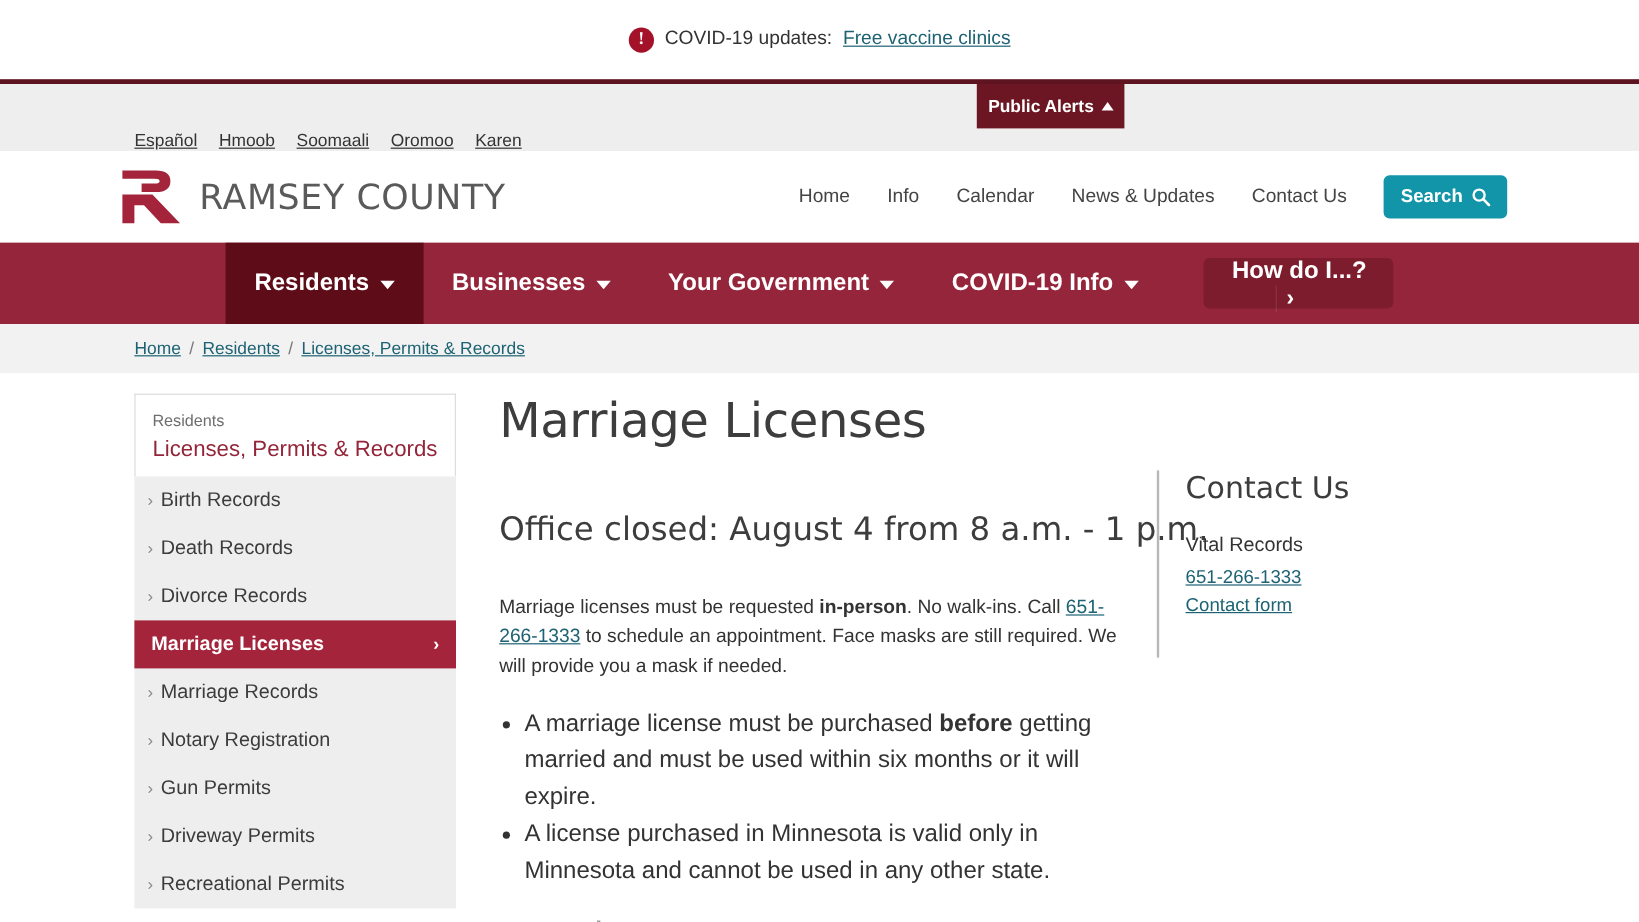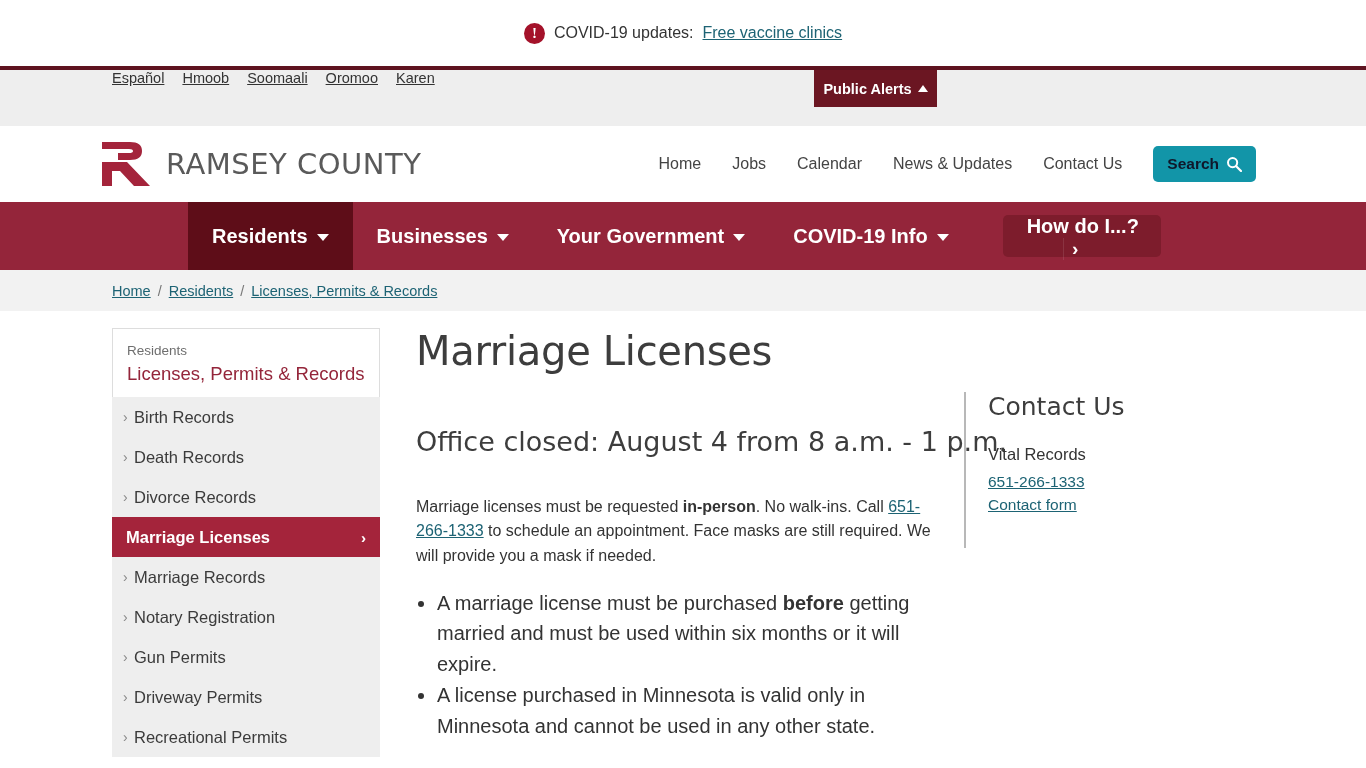--- a/index.html
+++ b/index.html
@@ -38,21 +38,21 @@
 
   
   .lang-bar {
     height: 56px;
     background: #eeeeee;
     position: relative;
   }
   .lang-links {
     position: absolute;
     left: 112px; top: 0; height: 56px;
-    display: flex; align-items: flex-start; gap: 18px;
+    display: flex; align-items: flex-end; gap: 18px;
   }
   .lang-links a {
     font-size: 14.5px; color: #333333;
     text-decoration: underline; cursor: pointer;
   }
   .public-alerts {
     position: absolute;
     left: 814px; top: 0;
     width: 123px; height: 37px;
     background: #6b1622;
@@ -89,21 +89,21 @@
   }
   .util-nav {
     position: absolute; right: 110px; top: 0; height: 76px;
     display: flex; align-items: center; gap: 31px;
   }
   .util-nav a {
     font-size: 16px; color: #444444; text-decoration: none; cursor: pointer;
   }
   .search-btn {
     background: #1295a8;
-    color: #0f172a;
+    color: #ffffff;
     border-radius: 5px;
     height: 36px;
     padding: 0 14px;
     display: flex; align-items: center; gap: 7px;
     font-size: 15.5px; font-weight: bold;
     cursor: pointer;
   }
   .search-glass { width: 16px; height: 16px; display: block; }
 
   
@@ -295,21 +295,21 @@
 <div class="header-row">
   <div class="logo-block">
     <svg class="logo-mark" viewBox="0 0 52 48">
       <path d="M2 2 H30 Q42 2 42 11 Q42 20 30 20 H18 V13 H29 Q33 13 33 11 Q33 9 29 9 H2 Z" fill="#a4243b"></path>
       <path d="M2 22 H27 L50 46 H34 L20 31 H12 V46 H2 Z" fill="#a4243b"></path>
     </svg>
     <span class="logo-text">RAMSEY COUNTY</span>
   </div>
   <div class="util-nav">
     <a>Home</a>
-    <a>Jobs</a>
+    <a>Info</a>
     <a>Calendar</a>
     <a>News &amp; Updates</a>
     <a>Contact Us</a>
     <div class="search-btn">
       <span>Search</span>
       <svg class="search-glass" viewBox="0 0 16 16">
         <circle cx="6.6" cy="6.6" r="4.6" fill="none" stroke="#ffffff" stroke-width="2"></circle>
         <line x1="10.2" y1="10.2" x2="15" y2="15" stroke="#ffffff" stroke-width="2.2" stroke-linecap="round"></line>
       </svg>
     </div>

